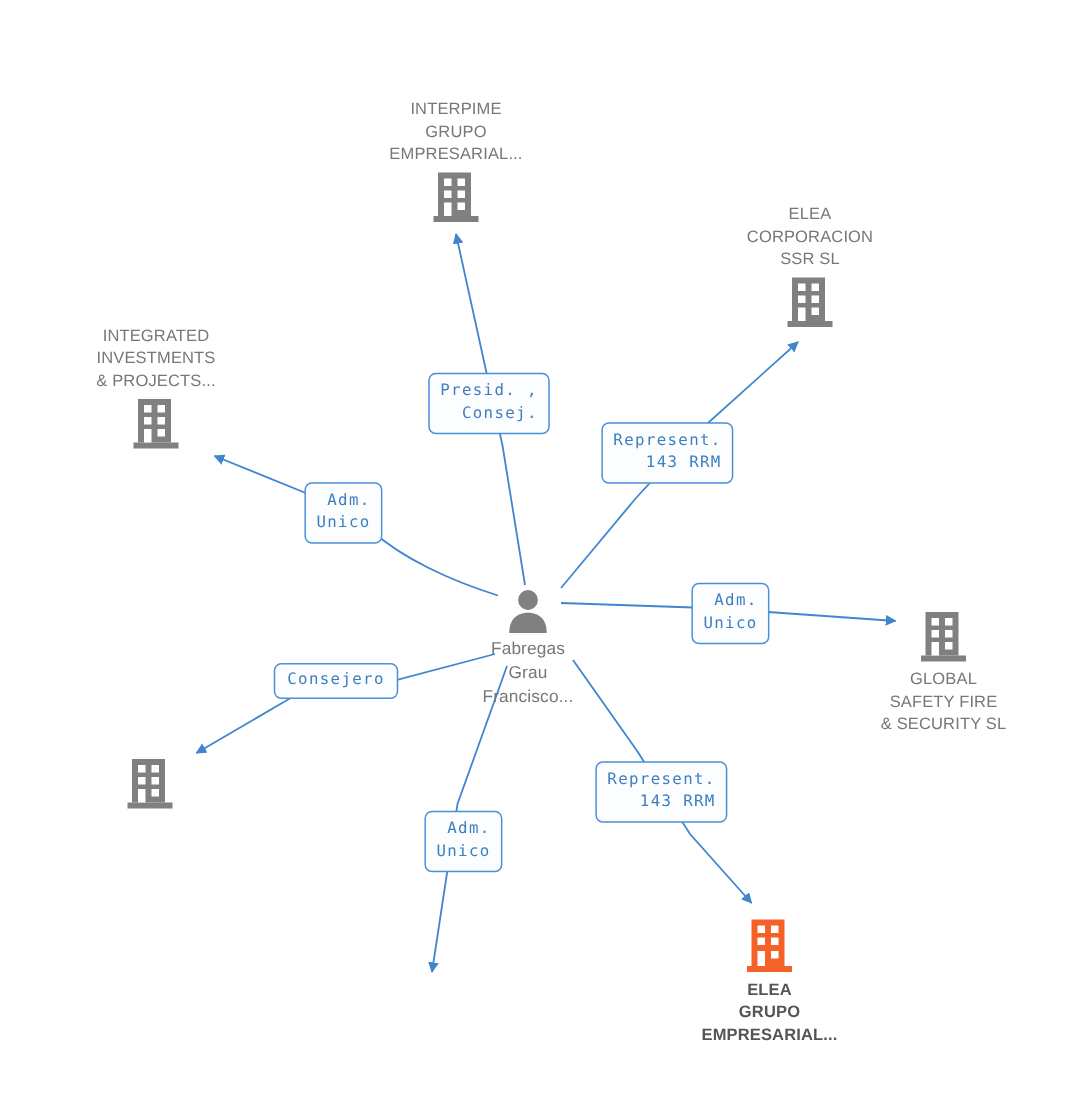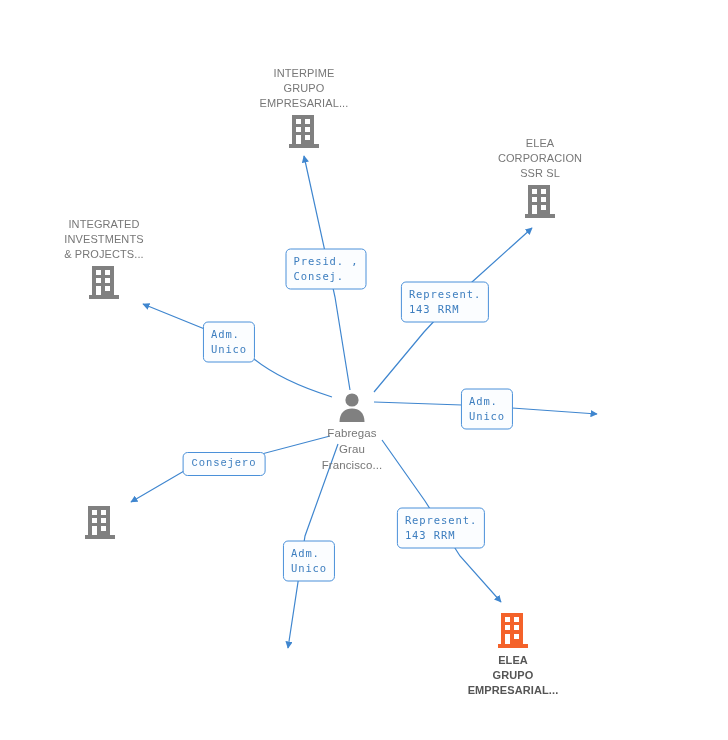--- a/index.html
+++ b/index.html
@@ -69,21 +69,21 @@
     position: absolute;
     z-index: 8;
     box-sizing: border-box;
     background: #fbfdff;
     border: 1px solid #4a90d9;
     border-radius: 5px;
     color: #3d7ebf;
     font-size: 10.5px;
     line-height: 15px;
     letter-spacing: 0.9px;
-    text-align: left;
+    text-align: right;
     padding: 4px 7px 5px 7px;
     white-space: pre-line;
     font-family: "DejaVu Sans Mono", "Liberation Mono", monospace;
     transform: translate(-50%, -50%);
   }
   .edge-label.one-line {
     padding: 3px 8px 4px 8px;
   }
 
   
@@ -201,20 +201,37 @@
         <rect x="8" y="5" width="5" height="5" fill="#ffffff"></rect>
         <rect x="17" y="5" width="5" height="5" fill="#ffffff"></rect>
         <rect x="8" y="13" width="5" height="5" fill="#ffffff"></rect>
         <rect x="17" y="13" width="5" height="5" fill="#ffffff"></rect>
         <rect x="8" y="21" width="5" height="9" fill="#ffffff"></rect>
         <rect x="17" y="21" width="5" height="5" fill="#ffffff"></rect>
       </svg>
     </span>
   </div>
 
+  <div class="node" style="left:629px; top:375px;">
+    <span class="glyph">
+      <svg width="32" height="36" viewBox="0 0 32 36" xmlns="http://www.w3.org/2000/svg">
+        <rect x="4" y="1" width="22" height="29" fill="#808080"></rect>
+        <rect x="1" y="30" width="30" height="4" fill="#808080"></rect>
+        <rect x="8" y="5" width="5" height="5" fill="#ffffff"></rect>
+        <rect x="17" y="5" width="5" height="5" fill="#ffffff"></rect>
+        <rect x="8" y="13" width="5" height="5" fill="#ffffff"></rect>
+        <rect x="17" y="13" width="5" height="5" fill="#ffffff"></rect>
+        <rect x="8" y="21" width="5" height="9" fill="#ffffff"></rect>
+        <rect x="17" y="21" width="5" height="5" fill="#ffffff"></rect>
+      </svg>
+    </span>
+    <span class="caption">GLOBAL
+SAFETY FIRE
+&amp; SECURITY SL</span>
+  </div>
 
   <div class="node" style="left:100px; top:473px;">
     <span class="glyph">
       <svg width="32" height="36" viewBox="0 0 32 36" xmlns="http://www.w3.org/2000/svg">
         <rect x="4" y="1" width="22" height="29" fill="#808080"></rect>
         <rect x="1" y="30" width="30" height="4" fill="#808080"></rect>
         <rect x="8" y="5" width="5" height="5" fill="#ffffff"></rect>
         <rect x="17" y="5" width="5" height="5" fill="#ffffff"></rect>
         <rect x="8" y="13" width="5" height="5" fill="#ffffff"></rect>
         <rect x="17" y="13" width="5" height="5" fill="#ffffff"></rect>
@@ -248,21 +265,21 @@
 
   <div class="edge-label" style="left:445px; top:270px;">Represent.
 143 RRM</div>
 
   <div class="edge-label" style="left:229px; top:310px;">Adm.
 Unico</div>
 
   <div class="edge-label" style="left:487px; top:377px;">Adm.
 Unico</div>
 
-  <div class="edge-label one-line" style="left:224px; top:432px;font-family:Liberation Mono, monospace;">Consejero</div>
+  <div class="edge-label one-line" style="left:224px; top:422px;">Consejero</div>
 
   <div class="edge-label" style="left:441px; top:496px;">Represent.
 143 RRM</div>
 
   <div class="edge-label" style="left:309px; top:529px;">Adm.
 Unico</div>
 
   <div id="watermark">
     <span class="copy">©</span>
     <span class="brand"><span class="cap">E</span><span>mpresia</span></span>

